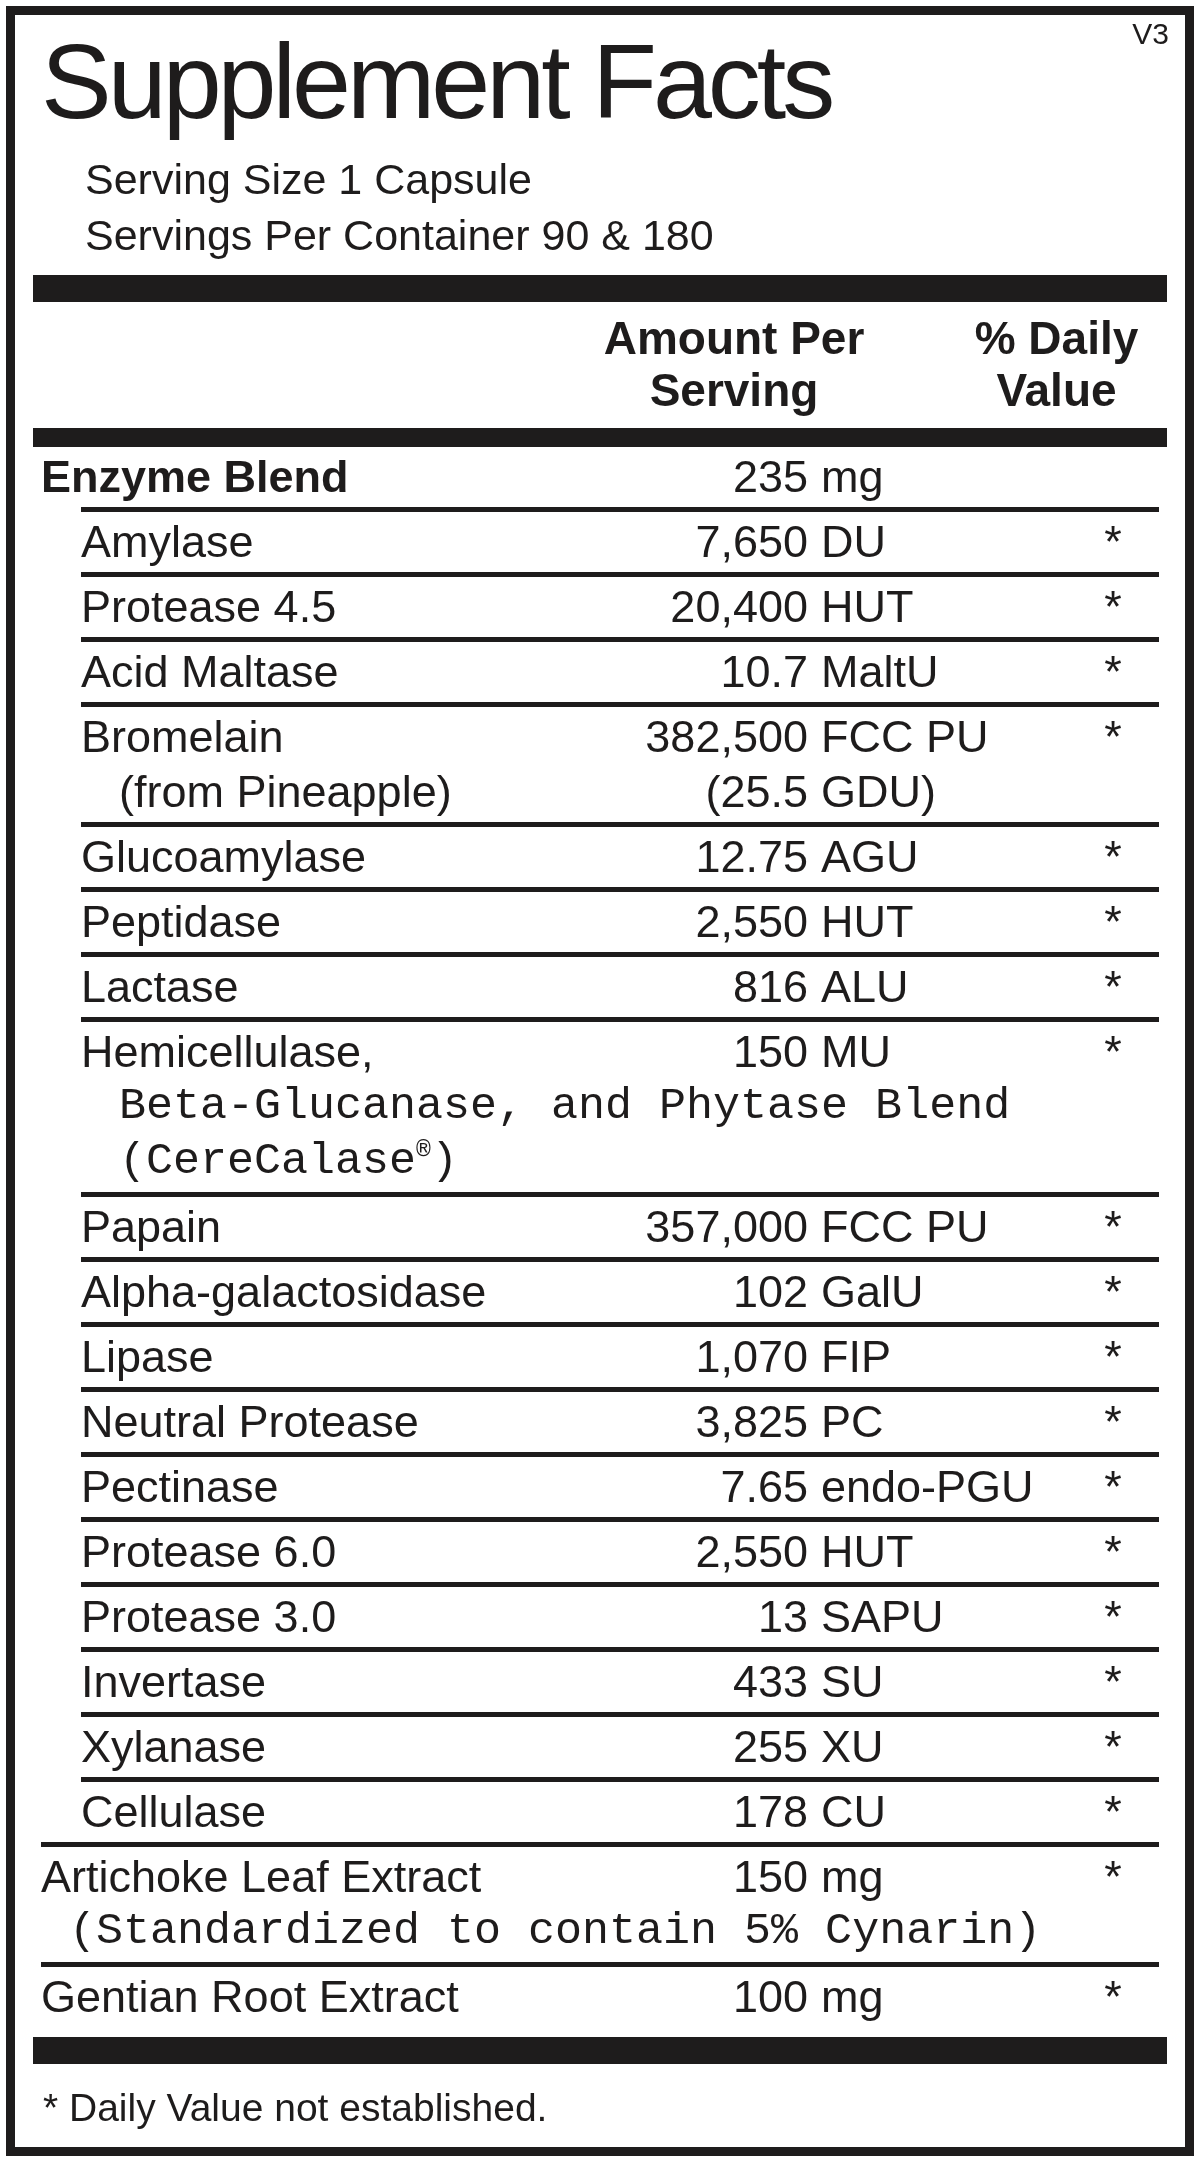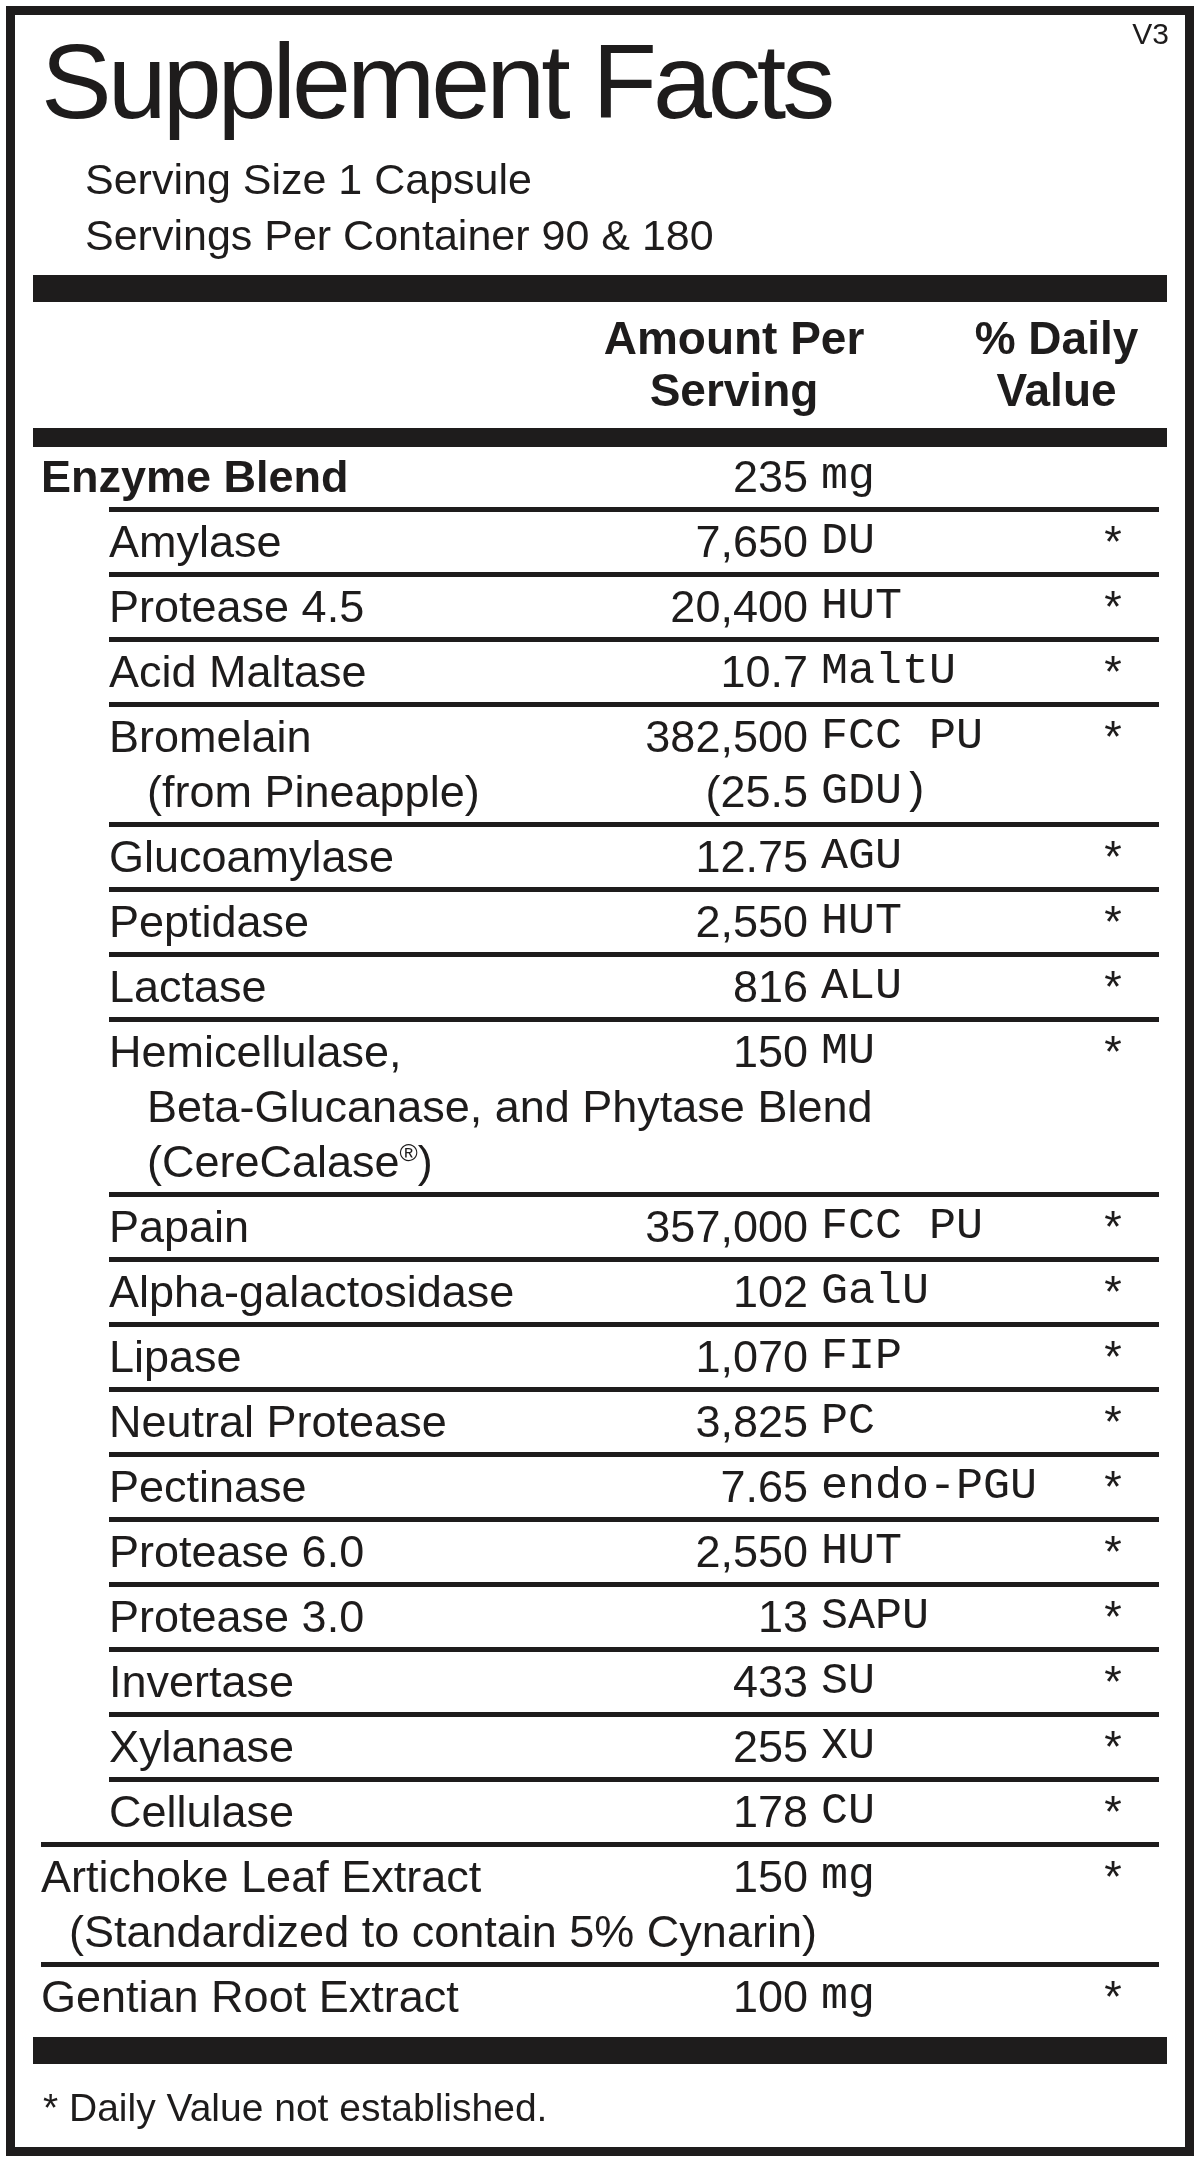--- a/index.html
+++ b/index.html
@@ -34,30 +34,30 @@
     display:flex; align-items:flex-end;
     font-weight:bold; font-size:46px; line-height:52px;
     padding:10px 0 12px 0; text-align:center;
   }
   .colhead .spacer { flex:1; }
   .amt-h { width:470px; flex:none; }
   .dv-h  { width:205px; flex:none; white-space:nowrap; margin-left:-15px; }
   .rows { font-size:45px; }
   .row { border-top:5px solid #1e1c1c; padding:2px 0 3px 0; }
   .row.norule { border-top:none; }
-  .row.ind { margin-left:68px; }
+  .row.ind { margin-left:40px; }
   .row.bold .nm { font-weight:bold; }
   .rline { display:flex; align-items:baseline; line-height:55px;gap:17px; }
   .nm { flex:1; padding-right:6px; white-space:nowrap; overflow:visible; }
   .nm.sub { padding-left:38px; }
   .amt { width:470px; flex:none; display:flex; }
   .num { width:228px; flex:none; text-align:right; white-space:nowrap; }
-  .unit { flex:1; text-align:left; padding-left:13px; white-space:nowrap;font-family:Liberation Mono, monospace; }
+  .unit { flex:1; text-align:left; padding-left:13px; white-space:nowrap; }
   .dv { width:92px; flex:none; text-align:center; }
-  .cont { line-height:55px; padding-left:38px; white-space:nowrap; }
+  .cont { line-height:55px; padding-left:38px; white-space:nowrap;font-family:Liberation Mono, monospace; }
   .row.top .cont { padding-left:28px; }
   .sup { font-size:0.55em; vertical-align:super; line-height:0; }
   .footnote { font-size:39px; line-height:56px; padding:16px 0 0 2px; white-space:nowrap; }
 </style>
 </head>
 <body>
 
 <div class="panel">
 
   <div class="version">V3</div>

